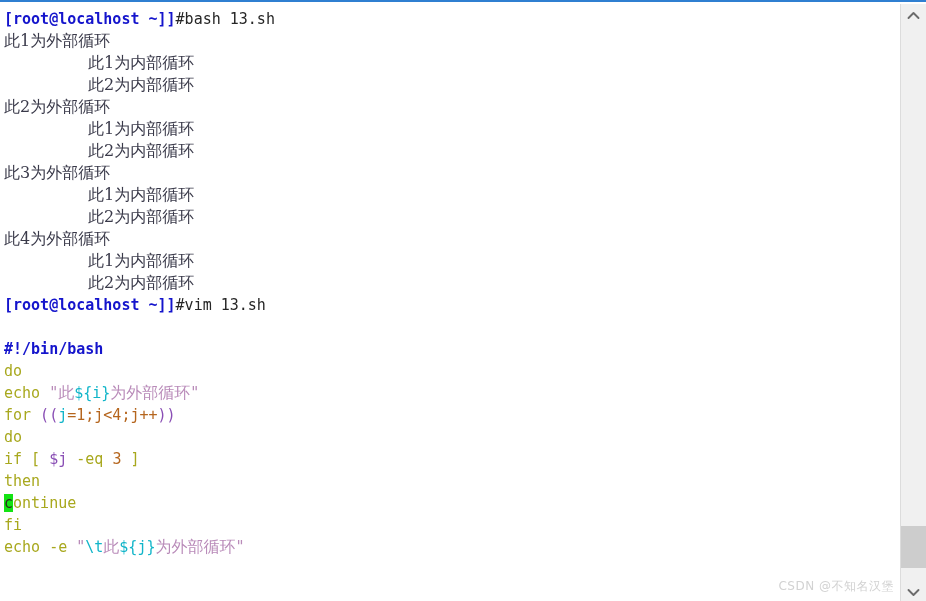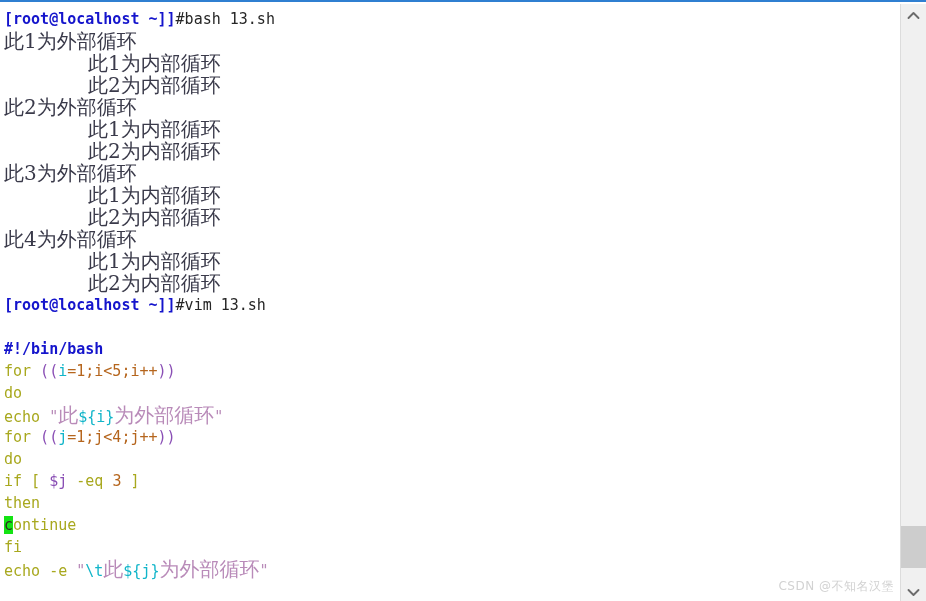--- a/index.html
+++ b/index.html
@@ -65,21 +65,21 @@
   .t-paren    { color: #8a4fb5; }      
   .t-var      { color: #11b5c9; }      
   .t-num      { color: #b5651d; }      
   .t-str      { color: #b98bb9; }      
   .t-esc      { color: #11b5c9; }      
   .t-dollar   { color: #8a4fb5; }      
 
   
   .cjk {
     font-family: "DejaVu Serif", "Liberation Serif", serif;
-    font-size: 20px;
+    font-size: 16px;
   }
 
   
   .cursor {
     background: #13e313;
     color: #2b2b1e;
   }
 
   
   #scrollbar {
@@ -158,21 +158,20 @@
       </div>
 
     <div class="line"><span class="t-prompt">[root@localhost ~]]</span><span class="t-cmd">#vim 13.sh</span></div>
 
     <div class="line blank"></div>
 
     <div id="vim-buffer">
 
       <div class="line"><span class="t-shebang">#!/bin/bash</span></div>
 
-      <div class="line"><span class="t-kw">for</span><span class="t-paren"> ((</span><span class="t-var">i</span><span class="t-num">=1;i&lt;5;i++</span><span class="t-paren">))</span></div>
 
       <div class="line"><span class="t-kw">do</span></div>
 
       <div class="line"><span class="t-kw">echo</span><span class="t-str"> "</span><span class="t-str cjk">此</span><span class="t-var">${i}</span><span class="t-str cjk">为外部循环</span><span class="t-str">"</span></div>
 
       <div class="line"><span class="t-kw">for</span><span class="t-paren"> ((</span><span class="t-var">j</span><span class="t-num">=1;j&lt;4;j++</span><span class="t-paren">))</span></div>
 
       <div class="line"><span class="t-kw">do</span></div>
 
       <div class="line"><span class="t-kw">if</span><span class="t-kw"> [ </span><span class="t-dollar">$j</span><span class="t-kw"> -eq </span><span class="t-num">3</span><span class="t-kw"> ]</span></div>

